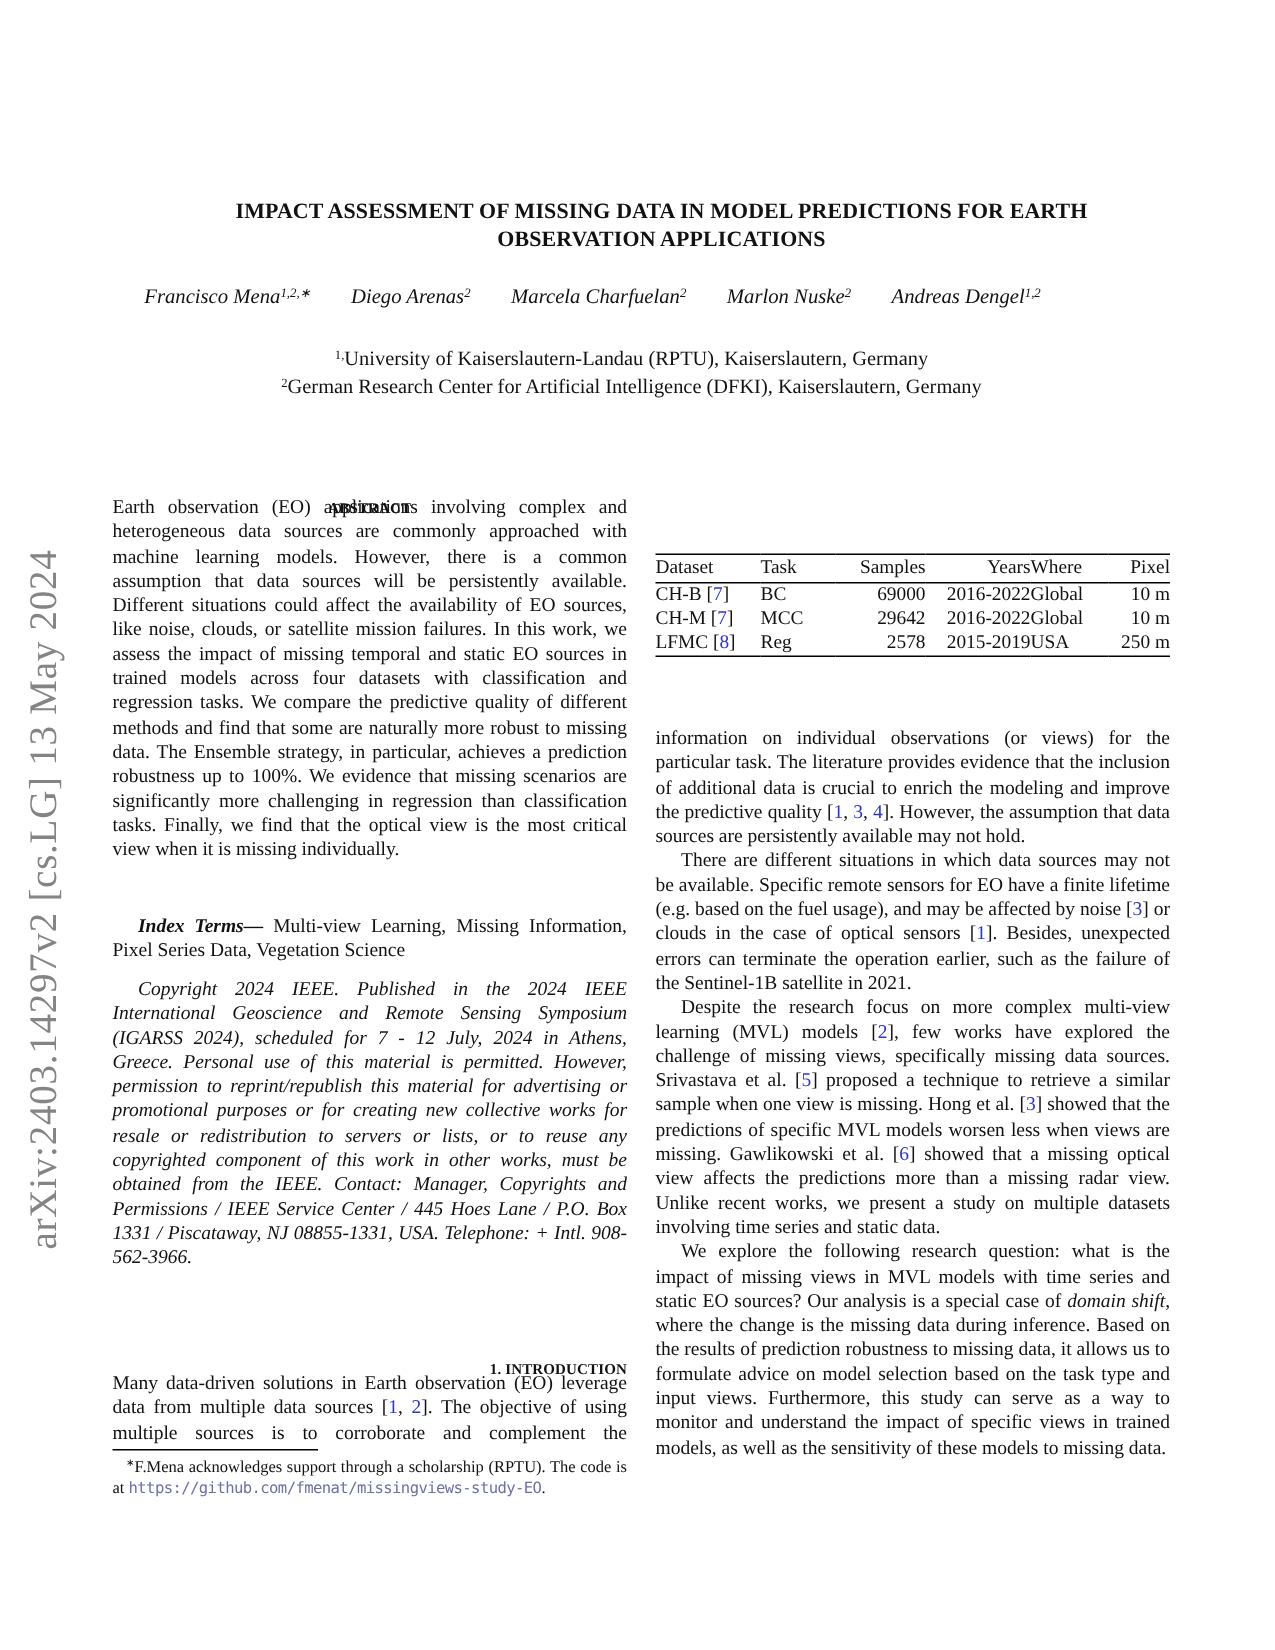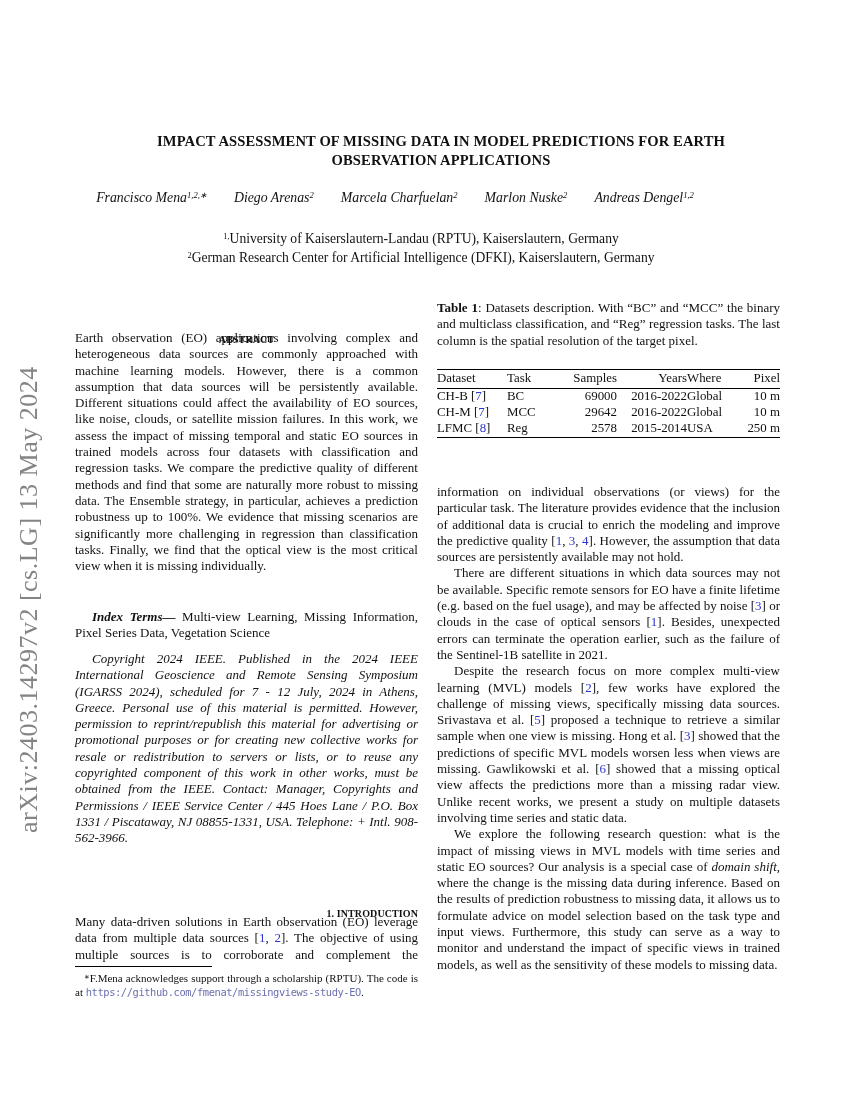--- a/index.html
+++ b/index.html
@@ -98,21 +98,20 @@
 
   <div class="block col-left sec-heading" style="top:881px;text-align:right;">1.  INTRODUCTION</div>
 
   <p class="block col-left p justify-last" style="top:914px;"><span>Many data-driven solutions in Earth observation (EO) leverage data from multiple data sources [</span><span class="seg-cite">1</span><span>, </span><span class="seg-cite">2</span><span>]. The objective of using multiple sources is to corroborate and complement the</span></p>
 
   <div class="footnote">
     <div class="footnote-rule"></div>
     <div class="footnote-text"><span class="seg-sup">∗</span><span>F.Mena acknowledges support through a scholarship (RPTU). The code is at </span><span class="seg-url">https://github.com/fmenat/missingviews-study-EO</span><span>.</span></div>
   </div>
 
-  <p class="block col-right p" style="top:300px;"><span class="seg-b">Table 1</span><span>: Datasets description. With “BC” and “MCC” the binary and multiclass classification, and “Reg” regression tasks. The last column is the spatial resolution of the target pixel.</span></p>
 
   <div class="block col-right" style="top:369px;">
     <table class="tbl">
       <colgroup>
         <col class="c-dataset">
           <col class="c-task">
           <col class="c-samples">
         <col class="c-years">
           <col class="c-where">
           <col class="c-pixel">
@@ -141,21 +140,21 @@
           <td class="al">MCC</td>
           <td class="ar">29642</td>
           <td class="ar">2016-2022</td>
           <td class="al">Global</td>
           <td class="ar">10 m</td>
         </tr>
         <tr>
           <td class="al"><span>LFMC [</span><span class="seg-cite">8</span><span>]</span></td>
           <td class="al">Reg</td>
           <td class="ar">2578</td>
-          <td class="ar">2015-2014</td>
+          <td class="ar">2015-2019</td>
           <td class="al">USA</td>
           <td class="ar">250 m</td>
         </tr>
       </tbody>
     </table>
   </div>
 
   <div class="block col-right" style="top:484px;">
     <p class="p"><span>information on individual observations (or views) for the particular task.  The literature provides evidence that the inclusion of additional data is crucial to enrich the modeling and improve the predictive quality [</span><span class="seg-cite">1</span><span>, </span><span class="seg-cite">3</span><span>, </span><span class="seg-cite">4</span><span>]. However, the assumption that data sources are persistently available may not hold.</span></p>
     <p class="p indent"><span>There are different situations in which data sources may not be available. Specific remote sensors for EO have a finite lifetime (e.g. based on the fuel usage), and may be affected by noise [</span><span class="seg-cite">3</span><span>] or clouds in the case of optical sensors [</span><span class="seg-cite">1</span><span>]. Besides, unexpected errors can terminate the operation earlier, such as the failure of the Sentinel-1B satellite in 2021.</span></p>

